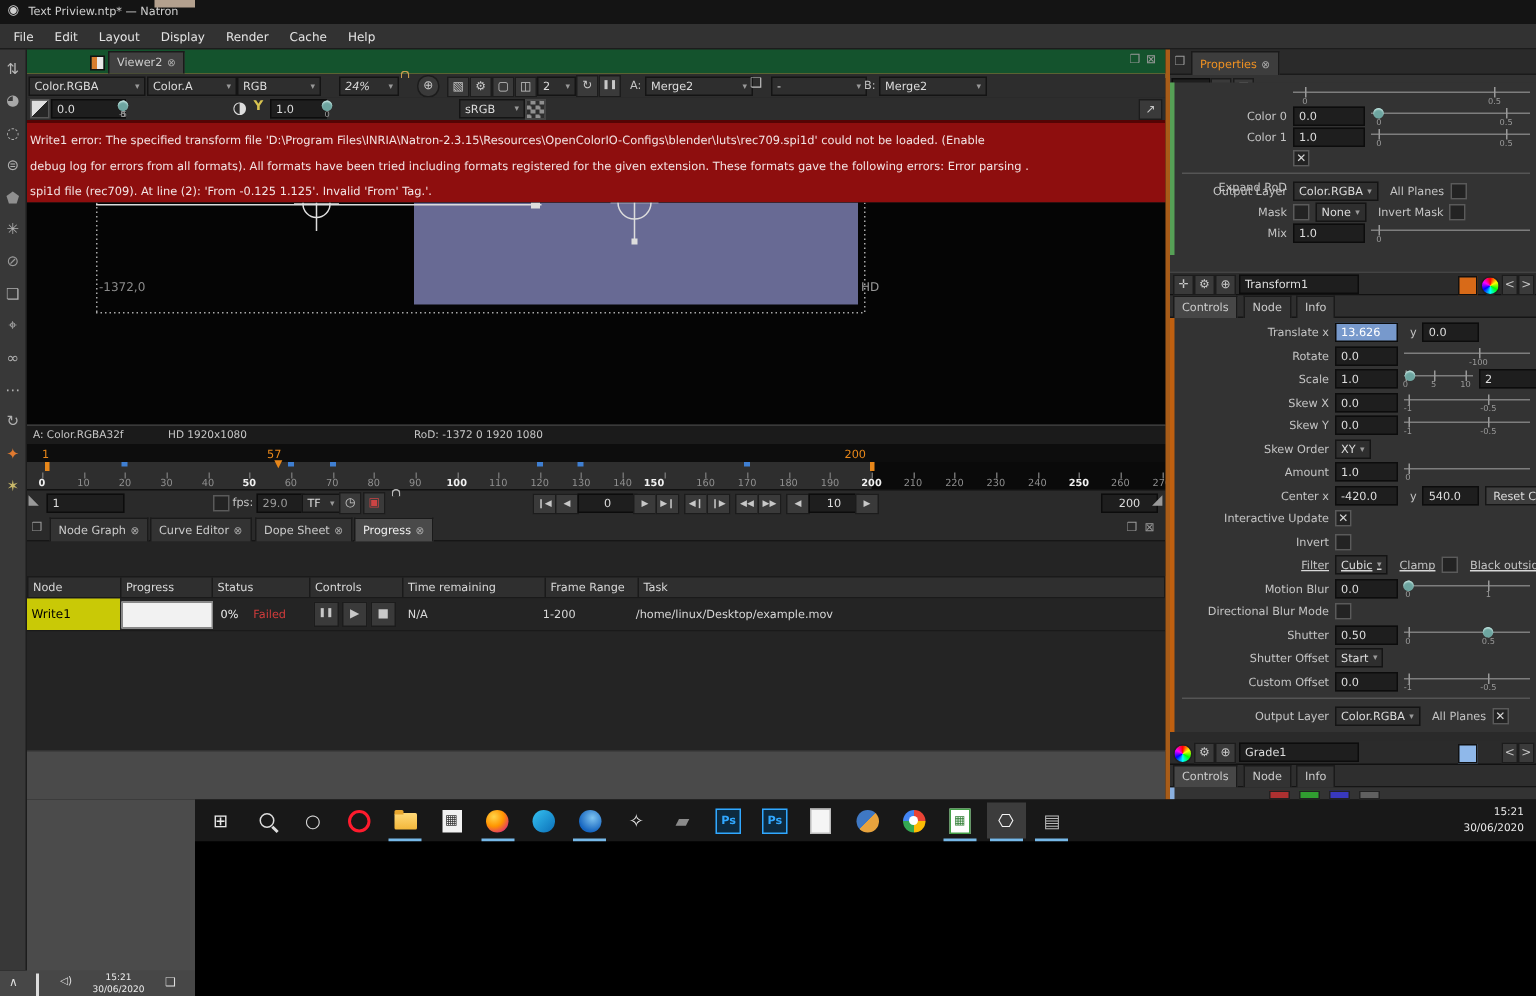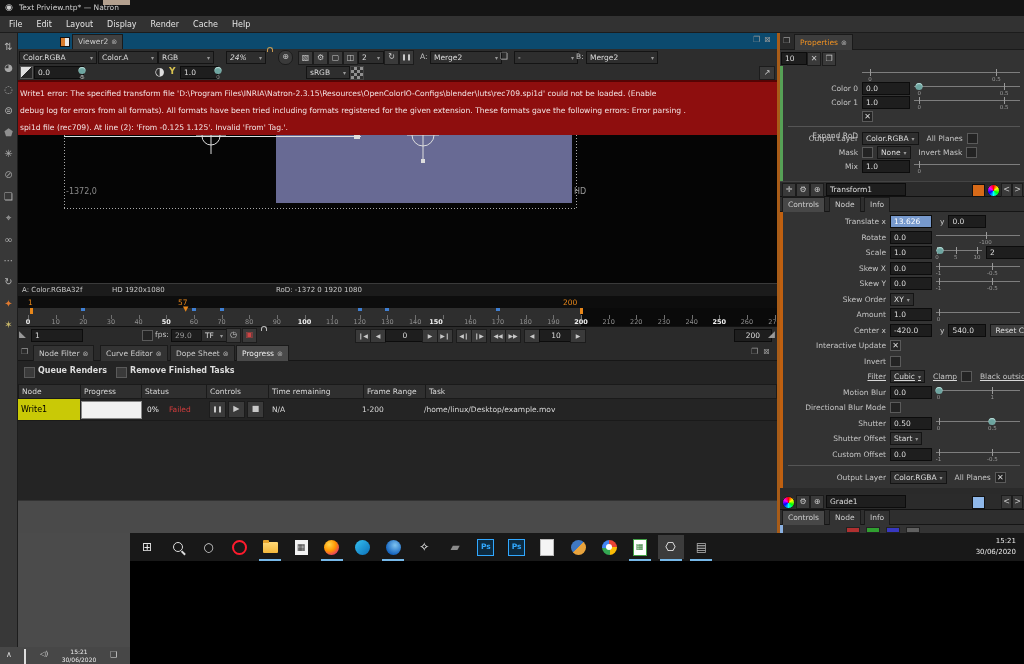--- a/index.html
+++ b/index.html
@@ -112,21 +112,21 @@
       <span class="lt-icon" style="display: block; height: 21.4px; font-size: 10px; line-height: 16px; color: rgb(176, 176, 176);">⌖</span>
       <span class="lt-icon" style="display: block; height: 21.4px; font-size: 10px; line-height: 16px; color: rgb(176, 176, 176);">∞</span>
       <span class="lt-icon" style="display: block; height: 21.4px; font-size: 10px; line-height: 16px; color: rgb(176, 176, 176);">⋯</span>
       <span class="lt-icon" style="display: block; height: 21.4px; font-size: 10px; line-height: 16px; color: rgb(176, 176, 176);">↻</span>
       <span class="lt-icon" style="display: block; height: 21.4px; font-size: 10px; line-height: 16px; color: rgb(224, 122, 48);">✦</span>
       <span class="lt-icon" style="display: block; height: 21.4px; font-size: 10px; line-height: 16px; color: rgb(201, 185, 106);">✶</span>
     </div>
 
   <div class="abs" style="left:18px;top:33px;width:759px;height:500px;background:#242424;">
 
-    <div class="abs" style="left:0;top:0;width:759px;height:16px;background:#0c4a6e;border-bottom:3px solid #fde047;">
+    <div class="abs" style="left:0;top:0;width:759px;height:16px;background:#14532d;border-bottom:3px solid #fde047;">
       <span class="abs" style="left:42px;top:4px;width:8px;height:8px;background:linear-gradient(90deg,#d77d2e 50%,#e8e8e8 50%);border:1px solid #111;"></span>
       <span class="tab abs" style="left:54px;top:1px;height:14px;background:#404040;">
         <span>Viewer2</span>
         <span class="x">⊗</span>
       </span>
       <span class="abs" style="left:735px;top:2px;font-size:8px;color:#999;">❐</span>
       <span class="abs" style="left:746px;top:2px;font-size:8px;color:#999;">⊠</span>
     </div>
 
     <div class="abs" style="left:0;top:16px;width:759px;height:16px;background:#2d2d2d;">
@@ -329,45 +329,39 @@
       <span class="ibtn abs" style="left:506px;top:2px;width:14px;height:12px;font-size:6px;">◀</span>
       <span class="fld abs" style="left:521px;top:2px;width:26px;text-align:center;"><span>10</span></span>
       <span class="ibtn abs" style="left:552px;top:2px;width:14px;height:12px;font-size:6px;">▶</span>
       <span class="fld abs" style="left:716px;top:2px;width:30px;text-align:center;"><span>200</span></span>
       <span class="abs" style="left:750px;top:2px;font-size:9px;color:#999;">◢</span>
     </div>
 
     <div class="abs" style="left:0;top:311px;width:759px;height:17px;background:#2a2a2a;border-bottom:1px solid #161616;box-sizing:border-box;">
       <span class="abs" style="left:3px;top:3px;font-size:8px;color:#999;">❒</span>
       <span class="tab abs" style="left:15px;top:1px;height:15px;background:#333;">
-        <span>Node Filter</span>
+        <span>Node Graph</span>
           <span class="x">⊗</span>
         </span>
       <span class="tab abs" style="left:82px;top:1px;height:15px;background:#333;">
         <span>Curve Editor</span>
           <span class="x">⊗</span>
         </span>
       <span class="tab abs" style="left:152px;top:1px;height:15px;background:#333;">
         <span>Dope Sheet</span>
           <span class="x">⊗</span>
         </span>
       <span class="tab abs" style="left:218px;top:1px;height:15px;background:#4a4a4a;color:#eee;">
         <span>Progress</span>
           <span class="x">⊗</span>
         </span>
       <span class="abs" style="left:733px;top:3px;font-size:8px;color:#999;">❐</span>
       <span class="abs" style="left:745px;top:3px;font-size:8px;color:#999;">⊠</span>
     </div>
 
-    <div class="abs" style="left:0;top:328px;width:759px;height:21px;background:#242424;">
-      <span class="chk abs" style="left:6px;top:6px;background:#3a3a3a;"></span>
-      <span class="abs" style="left:20px;top:5px;font-size:8px;font-weight:bold;color:#dcdcdc;">Queue Renders</span>
-      <span class="chk abs" style="left:98px;top:6px;background:#3a3a3a;"></span>
-      <span class="abs" style="left:112px;top:5px;font-size:8px;font-weight:bold;color:#dcdcdc;">Remove Finished Tasks</span>
-    </div>
 
     <div class="abs" style="left:0;top:351px;width:759px;height:15px;background:#2f2f2f;border:1px solid #1a1a1a;box-sizing:border-box;display:flex;">
       <span style="width:62px;border-right:1px solid #1a1a1a;font-size:7.5px;line-height:13px;padding-left:3px;box-sizing:border-box;">Node</span>
       <span style="width:61px;border-right:1px solid #1a1a1a;font-size:7.5px;line-height:13px;padding-left:3px;box-sizing:border-box;">Progress</span>
       <span style="width:65px;border-right:1px solid #1a1a1a;font-size:7.5px;line-height:13px;padding-left:3px;box-sizing:border-box;">Status</span>
       <span style="width:62px;border-right:1px solid #1a1a1a;font-size:7.5px;line-height:13px;padding-left:3px;box-sizing:border-box;">Controls</span>
       <span style="width:95px;border-right:1px solid #1a1a1a;font-size:7.5px;line-height:13px;padding-left:3px;box-sizing:border-box;">Time remaining</span>
       <span style="width:62px;border-right:1px solid #1a1a1a;font-size:7.5px;line-height:13px;padding-left:3px;box-sizing:border-box;">Frame Range</span>
       <span style="flex:1;font-size:7.5px;line-height:13px;padding-left:3px;box-sizing:border-box;">Task</span>
     </div>
@@ -399,21 +393,21 @@
         <span class="x">⊗</span>
         </span>
     </div>
 
     <div class="abs" style="left:0;top:17px;width:244px;height:16px;background:#333;">
       <span class="fld abs" style="left:1px;top:2px;width:18px;"><span>10</span></span>
       <span class="ibtn abs" style="left:27px;top:2px;width:12px;height:12px;">✕</span>
       <span class="ibtn abs" style="left:42px;top:2px;width:12px;height:12px;">❐</span>
     </div>
 
-    <div class="abs" style="left:0;top:33px;width:244px;height:115px;background:#333;">
+    <div class="abs" style="left:0;top:22px;width:244px;height:115px;background:#333;">
       <div class="abs" style="left:0;top:0;width:3px;height:115px;background:#56a056;"></div>
       <div class="abs" id="panel1-rows" style="left:6px;top:1px;width:236px;">
           <div class="p-row" style="height: 14px;">
             <span class="p-label" style="width: 72px;"></span>
             <span class="p-slider">
               <i class="sl-line"></i>
               <i class="sl-tick" style="left: 5%;"></i>
               <i class="sl-tick-l" style="left: 5%;">0</i>
               <i class="sl-tick" style="left: 85%;"></i>
               <i class="sl-tick-l" style="left: 85%;">0.5</i>

